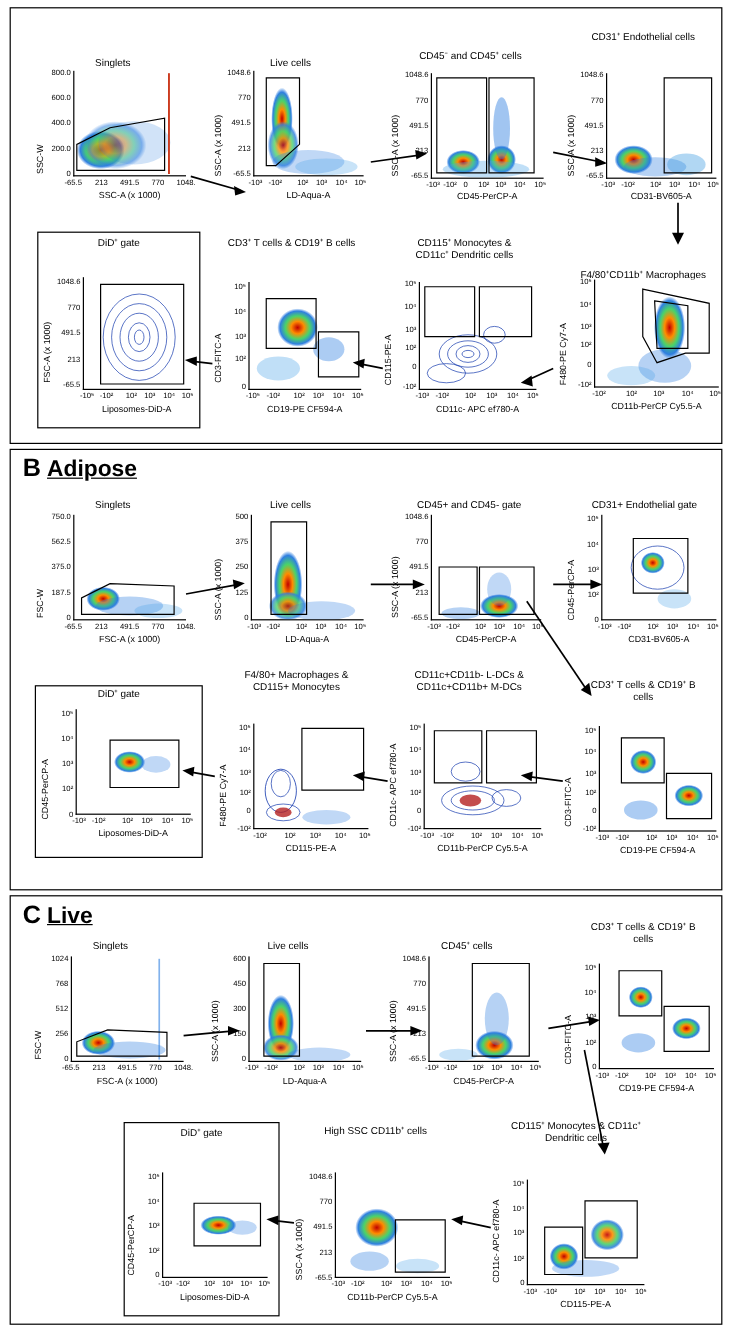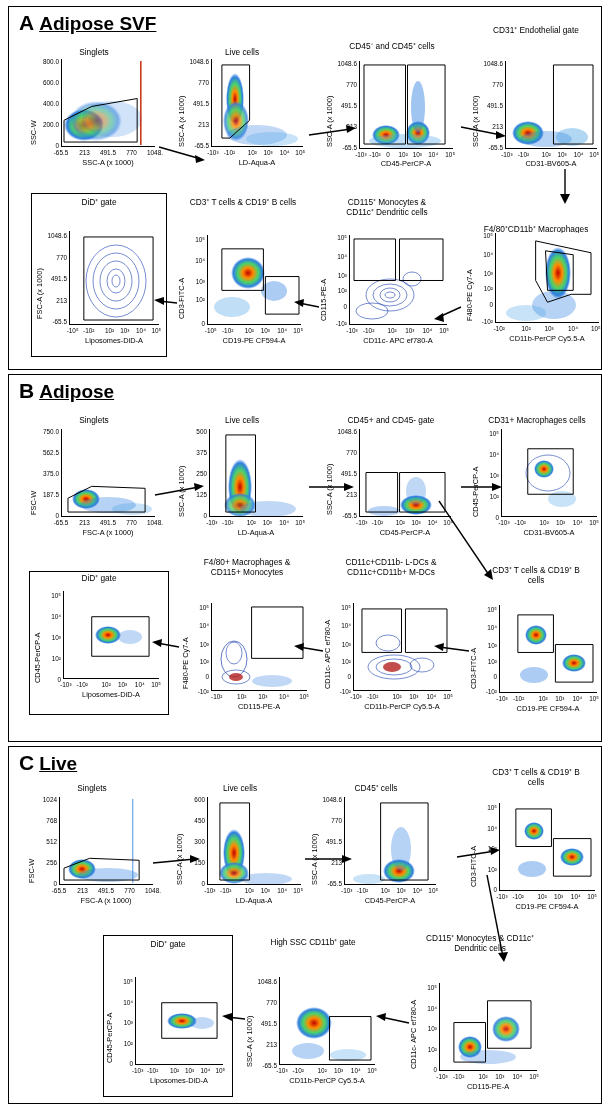--- a/index.html
+++ b/index.html
@@ -69,23 +69,20 @@
   .arrow{position:absolute;left:0;top:0;pointer-events:none;}
   .arrow line{stroke:#000;stroke-width:1.4;}
   .arrow polygon{fill:#000;}
 </style>
 </head>
 <body>
 
 <div class="figure">
 
   <div class="panel" id="panel-A">
-    <div class="panel-head">
-      <span class="panel-letter">A</span><span class="panel-title">Adipose SVF</span>
-    </div>
 
     <div class="plot" style="left:20px;top:40px;width:130px;height:120px;">
       <div class="plot-title">Singlets</div>
       <div class="ylab" style="left:0px;top:18px;height:80px;">SSC-W</div>
       <div class="ticks-y" style="left:6px;top:14px;width:24px;height:84px;">
         <div style="top:0%">800.0</div>
           <div style="top:25%">600.0</div>
           <div style="top:50%">400.0</div>
           <div style="top:75%">200.0</div>
           <div style="top:100%">0</div>
@@ -204,21 +201,21 @@
           <div style="left:31%">0</div>
           <div style="left:47%">10²</div>
           <div style="left:62%">10³</div>
           <div style="left:79%">10⁴</div>
           <div style="left:97%">10⁵</div>
       </div>
       <div class="xlab" style="left:34px;top:118px;width:94px;">CD45-PerCP-A</div>
     </div>
 
     <div class="plot" style="left:462px;top:18px;width:130px;height:142px;">
-      <div class="plot-title" style="width:92px;white-space:normal;">CD31⁺ Endothelial gate</div>
+      <div class="plot-title" style="width:92px;white-space:normal;">CD31⁺ Endothelial cells</div>
       <div class="ylab" style="left:0px;top:42px;height:80px;">SSC-A (x 1000)</div>
       <div class="ticks-y" style="left:6px;top:38px;width:26px;height:84px;">
         <div style="top:0%">1048.6</div>
           <div style="top:25%">770</div>
           <div style="top:50%">491.5</div>
           <div style="top:75%">213</div>
           <div style="top:100%">-65.5</div>
       </div>
       <div class="frame" style="left:34px;top:36px;width:92px;height:88px;">
         <div class="canvas">
@@ -569,21 +566,21 @@
           <div style="left:20%">-10²</div>
           <div style="left:45%">10²</div>
           <div style="left:62%">10³</div>
           <div style="left:80%">10⁴</div>
           <div style="left:97%">10⁵</div>
       </div>
       <div class="xlab" style="left:34px;top:113px;width:92px;">CD45-PerCP-A</div>
     </div>
 
     <div class="plot" style="left:462px;top:40px;width:132px;height:122px;">
-      <div class="plot-title">CD31+ Macrophages cells</div>
+      <div class="plot-title">CD31+ Endothelial gate</div>
       <div class="ylab" style="left:0px;top:22px;height:80px;">CD45-PerCP-A</div>
       <div class="ticks-y" style="left:8px;top:18px;width:20px;height:84px;">
         <div style="top:0%">10⁵</div>
           <div style="top:25%">10⁴</div>
           <div style="top:50%">10³</div>
           <div style="top:75%">10²</div>
           <div style="top:100%">0</div>
       </div>
       <div class="frame" style="left:30px;top:14px;width:96px;height:88px;">
         <div class="canvas">
@@ -888,21 +885,21 @@
         <div style="left:3%">-10³</div>
           <div style="left:20%">-10²</div>
           <div style="left:45%">10²</div>
           <div style="left:62%">10³</div>
           <div style="left:80%">10⁴</div>
           <div style="left:97%">10⁵</div>
       </div>
       <div class="xlab" style="left:32px;top:113px;width:94px;">LD-Aqua-A</div>
     </div>
 
-    <div class="plot" style="left:301px;top:36px;width:132px;height:122px;">
+    <div class="plot" style="left:314px;top:36px;width:132px;height:122px;">
       <div class="plot-title">CD45⁺ cells</div>
       <div class="ylab" style="left:0px;top:18px;height:84px;">SSC-A (x 1000)</div>
       <div class="ticks-y" style="left:4px;top:16px;width:28px;height:84px;">
         <div style="top:0%">1048.6</div>
           <div style="top:25%">770</div>
           <div style="top:50%">491.5</div>
           <div style="top:75%">213</div>
           <div style="top:100%">-65.5</div>
       </div>
       <div class="frame" style="left:34px;top:14px;width:92px;height:88px;">
@@ -1017,21 +1014,21 @@
           <div style="left:20%">-10²</div>
           <div style="left:45%">10²</div>
           <div style="left:62%">10³</div>
           <div style="left:80%">10⁴</div>
           <div style="left:97%">10⁵</div>
       </div>
       <div class="xlab" style="left:28px;top:149px;width:102px;">CD115-PE-A</div>
     </div>
 
     <div class="plot" style="left:236px;top:190px;width:136px;height:160px;">
-      <div class="plot-title">High SSC CD11b⁺ gate</div>
+      <div class="plot-title">High SSC CD11b⁺ cells</div>
       <div class="ylab" style="left:0px;top:46px;height:84px;">SSC-A (x 1000)</div>
       <div class="ticks-y" style="left:4px;top:44px;width:28px;height:84px;">
         <div style="top:0%">1048.6</div>
           <div style="top:25%">770</div>
           <div style="top:50%">491.5</div>
           <div style="top:75%">213</div>
           <div style="top:100%">-65.5</div>
       </div>
       <div class="frame" style="left:34px;top:40px;width:96px;height:88px;">
         <div class="canvas">

